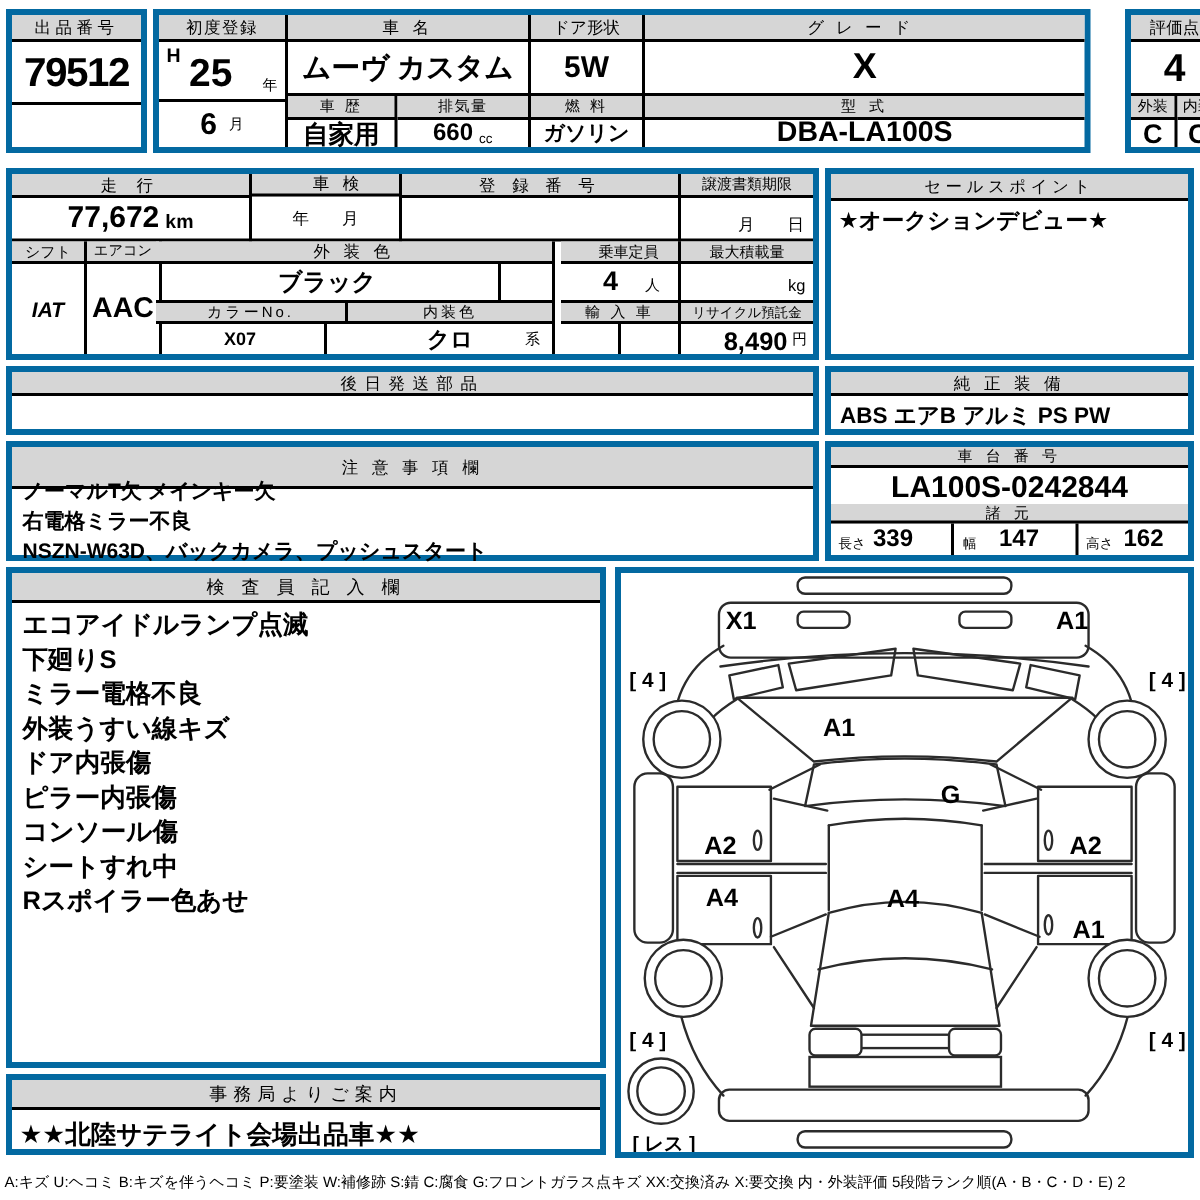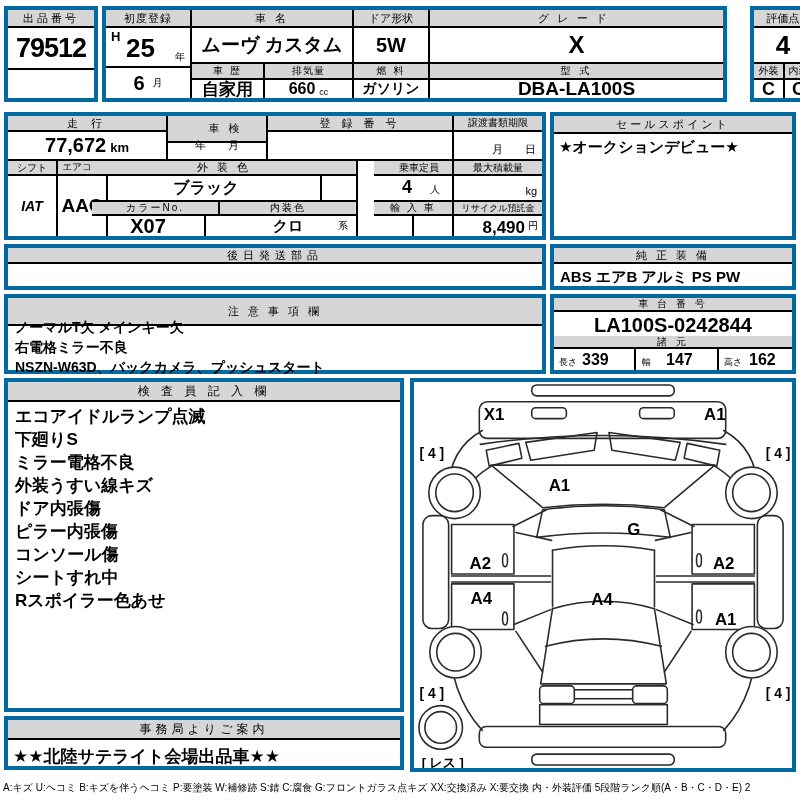--- a/index.html
+++ b/index.html
@@ -89,49 +89,49 @@
   <div class="box" id="box-mid" style="left:4px;top:112px;width:542px;height:128px;">
 
     <div class="abs bb br" style="left:0;top:0;width:160px;height:45px;">
       <div class="abs gray bb cx hdr" style="left:0;top:0;right:0;height:16px;letter-spacing:5px;">走 行</div>
       <div class="abs cx" style="left:0;top:16px;right:0;bottom:0;">
         <span class="b" style="font-size:20px;">77,672</span>
         <span class="b" style="font-size:13px;margin-left:4px;margin-top:4px;">km</span>
       </div>
     </div>
     <div class="abs bb br" style="left:160px;top:0;width:100px;height:45px;">
-      <div class="abs gray bb cx hdr" style="left:0;top:0;right:0;height:27px;padding-left:17px;">車 検</div>
+      <div class="abs gray bb cx hdr" style="left:0;top:0;right:0;height:15px;padding-left:17px;">車 検</div>
       <div class="abs cx" style="left:0;top:16px;right:0;bottom:0;font-size:11px;">年　　月</div>
     </div>
     <div class="abs bb br" style="left:260px;top:0;width:186px;height:45px;">
       <div class="abs gray bb cx hdr" style="left:0;top:0;right:0;height:16px;letter-spacing:4px;">登 録 番 号</div>
       <div class="abs" style="left:0;top:16px;right:0;bottom:0;"></div>
     </div>
     <div class="abs bb" style="left:446px;top:0;right:0;height:45px;">
       <div class="abs gray bb cx" style="left:0;top:0;right:0;height:16px;font-size:10px;">譲渡書類期限</div>
       <div class="abs" style="left:0;top:16px;right:6px;bottom:2px;font-size:11px;display:flex;align-items:flex-end;justify-content:flex-end;">月　　日</div>
     </div>
 
     <div class="abs br" style="left:0;top:45px;width:50px;bottom:0;">
       <div class="abs gray bb cx" style="left:0;top:0;right:0;height:15px;font-size:10px;">シフト</div>
       <div class="abs cx b" style="left:0;top:15px;right:0;bottom:0;font-size:14px;font-style:italic;">IAT</div>
     </div>
     <div class="abs br" style="left:50px;top:45px;width:50px;bottom:0;">
       <div class="abs gray bb cx" style="left:0;top:0;right:0;height:15px;font-size:9.5px;">エアコン</div>
       <div class="abs cx b" style="left:0;top:15px;right:0;bottom:0;font-size:19px;">AAC</div>
     </div>
-    <div class="abs br" style="left:84px;top:45px;width:266px;bottom:0;">
+    <div class="abs br" style="left:96px;top:45px;width:266px;bottom:0;">
       <div class="abs gray bb cx hdr" style="left:0;top:0;right:0;height:15px;">外 装 色</div>
       <div class="abs bb" style="left:0;top:15px;right:0;height:26px;">
         <div class="abs cx b" style="left:0;top:0;width:228px;bottom:0;font-size:16px;">ブラック</div>
         <div class="abs bl" style="left:228px;top:0;right:0;bottom:0;"></div>
       </div>
       <div class="abs gray bb br cx" style="left:0;top:41px;width:128px;height:14px;font-size:10px;letter-spacing:2px;">カラーNo.</div>
       <div class="abs gray bb cx" style="left:128px;top:41px;right:0;height:14px;font-size:10px;letter-spacing:2px;">内装色</div>
-      <div class="abs br cx b" style="left:0;top:55px;width:114px;bottom:0;font-size:20px;">X07</div>
+      <div class="abs br cx b" style="left:0;top:55px;width:114px;bottom:0;font-size:12px;">X07</div>
       <div class="abs" style="left:128px;top:55px;right:0;bottom:0;">
         <div class="abs cx b" style="left:0;top:0;right:0;bottom:0;font-size:15px;">クロ</div>
         <span class="abs" style="right:8px;bottom:3px;font-size:10px;">系</span>
       </div>
     </div>
     <div class="abs br" style="left:366px;top:45px;width:80px;bottom:0;">
       <div class="abs gray bb cx" style="left:0;top:0;right:0;height:15px;font-size:10px;padding-left:12px;">乗車定員</div>
       <div class="abs bb" style="left:0;top:15px;right:0;height:26px;">
         <span class="abs b" style="left:28px;top:1px;font-size:18px;">4</span>
         <span class="abs" style="right:12px;bottom:3px;font-size:10px;">人</span>

